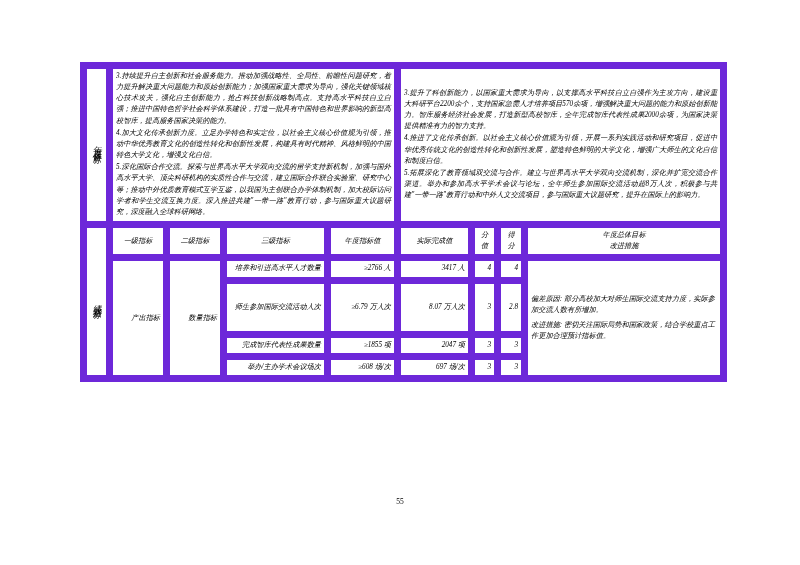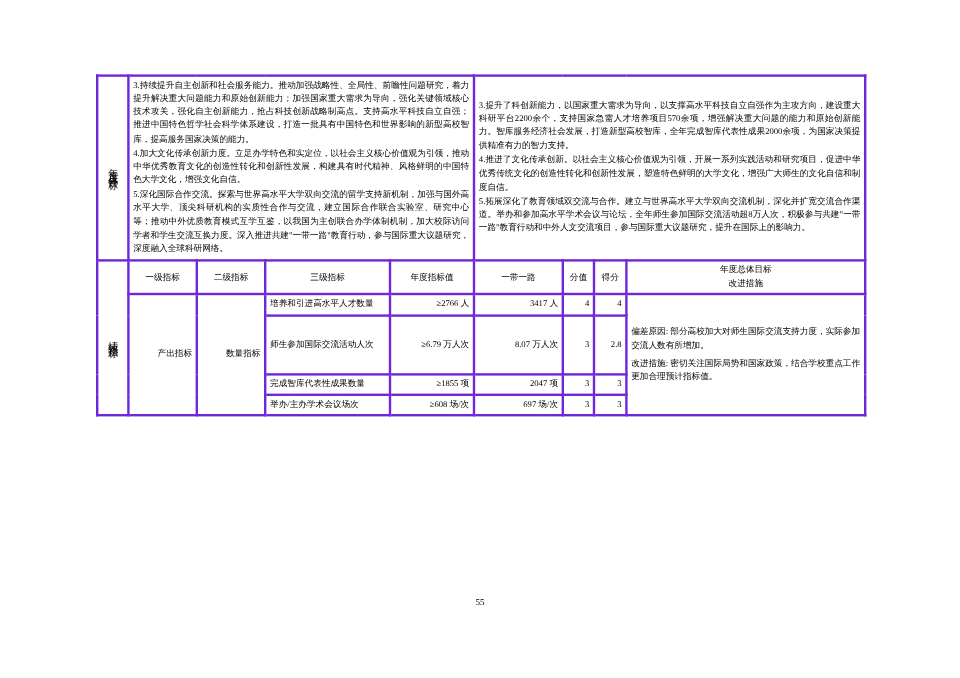--- a/index.html
+++ b/index.html
@@ -25,26 +25,27 @@
     left: 80px;
     top: 62px;
     width: 640px;
   }
   table.doc {
     border-collapse: collapse;
     width: 640px;
     table-layout: fixed;
   }
   table.doc td {
-    border: 2px solid #6d28d9;
+    border: 7px solid #6d28d9;
     vertical-align: middle;
     padding: 2px 3px;
     font-size: 7.2px;
     line-height: 1.55;
     color: #000000;
+    font-style: italic;
   }
   .vlabel {
     text-align: center;
     font-size: 8.4px;
     letter-spacing: 1px;
     line-height: 1.4;
   }
   .body-cell {
     text-align: justify;
     padding: 5px 6px 6px 6px;
@@ -58,21 +59,21 @@
   .hdr {
     text-align: center;
     font-size: 7.4px;
     padding: 5px 2px;
   }
   .ctr {
     text-align: right;
     font-size: 7.2px;
   }
   .metric-name {
-    text-align: left;
+    text-align: right;
     font-size: 7.2px;
     padding: 7px 3px;
   }
   .note {
     text-align: left;
     font-size: 7.2px;
     line-height: 1.7;
     padding: 5px 5px;
     vertical-align: middle;
   }
@@ -135,21 +136,21 @@
           </td>
         </tr>
         <tr>
           <td class="vlabel" rowspan="5">
             <div class="rot">绩效指标</div>
           </td>
           <td class="hdr">一级指标</td>
           <td class="hdr">二级指标</td>
           <td class="hdr">三级指标</td>
           <td class="hdr">年度指标值</td>
-          <td class="hdr">一带一路</td>
+          <td class="hdr">实际完成值</td>
           <td class="hdr">分值</td>
           <td class="hdr">得分</td>
           <td class="hdr">
             <div>年度总体目标</div>
             <div>改进措施</div>
           </td>
         </tr>
         <tr>
           <td class="ctr" rowspan="4">产出指标</td>
           <td class="ctr" rowspan="4">数量指标</td>

